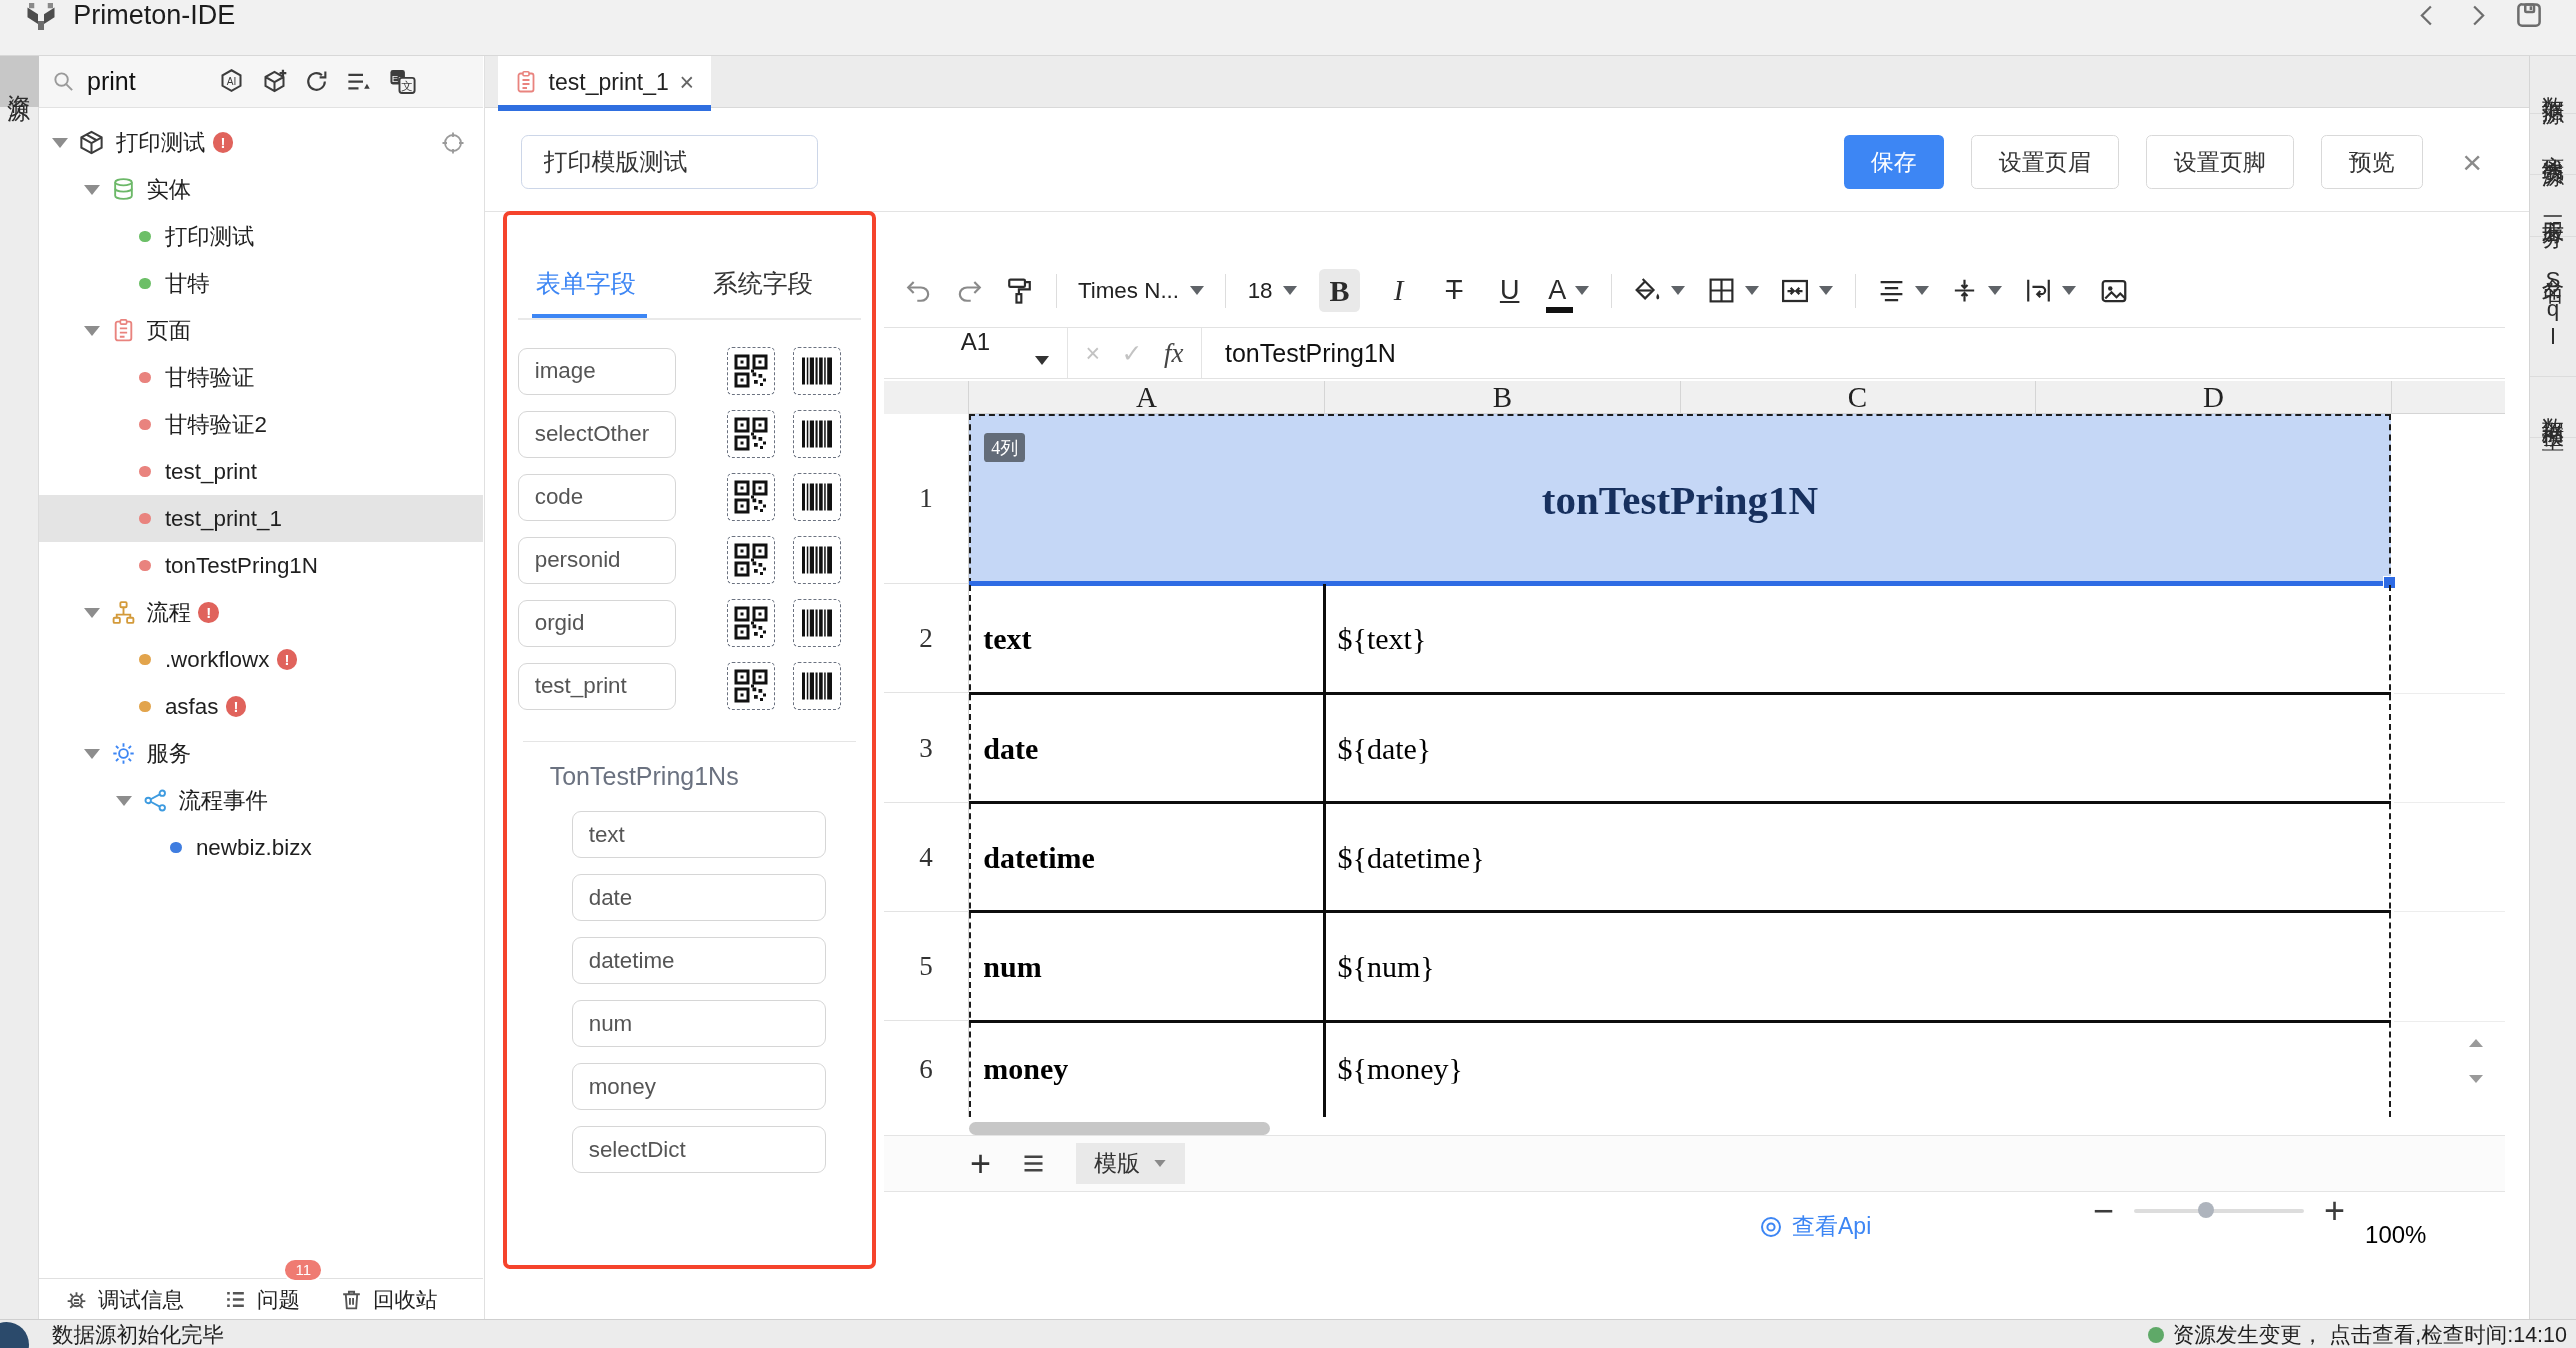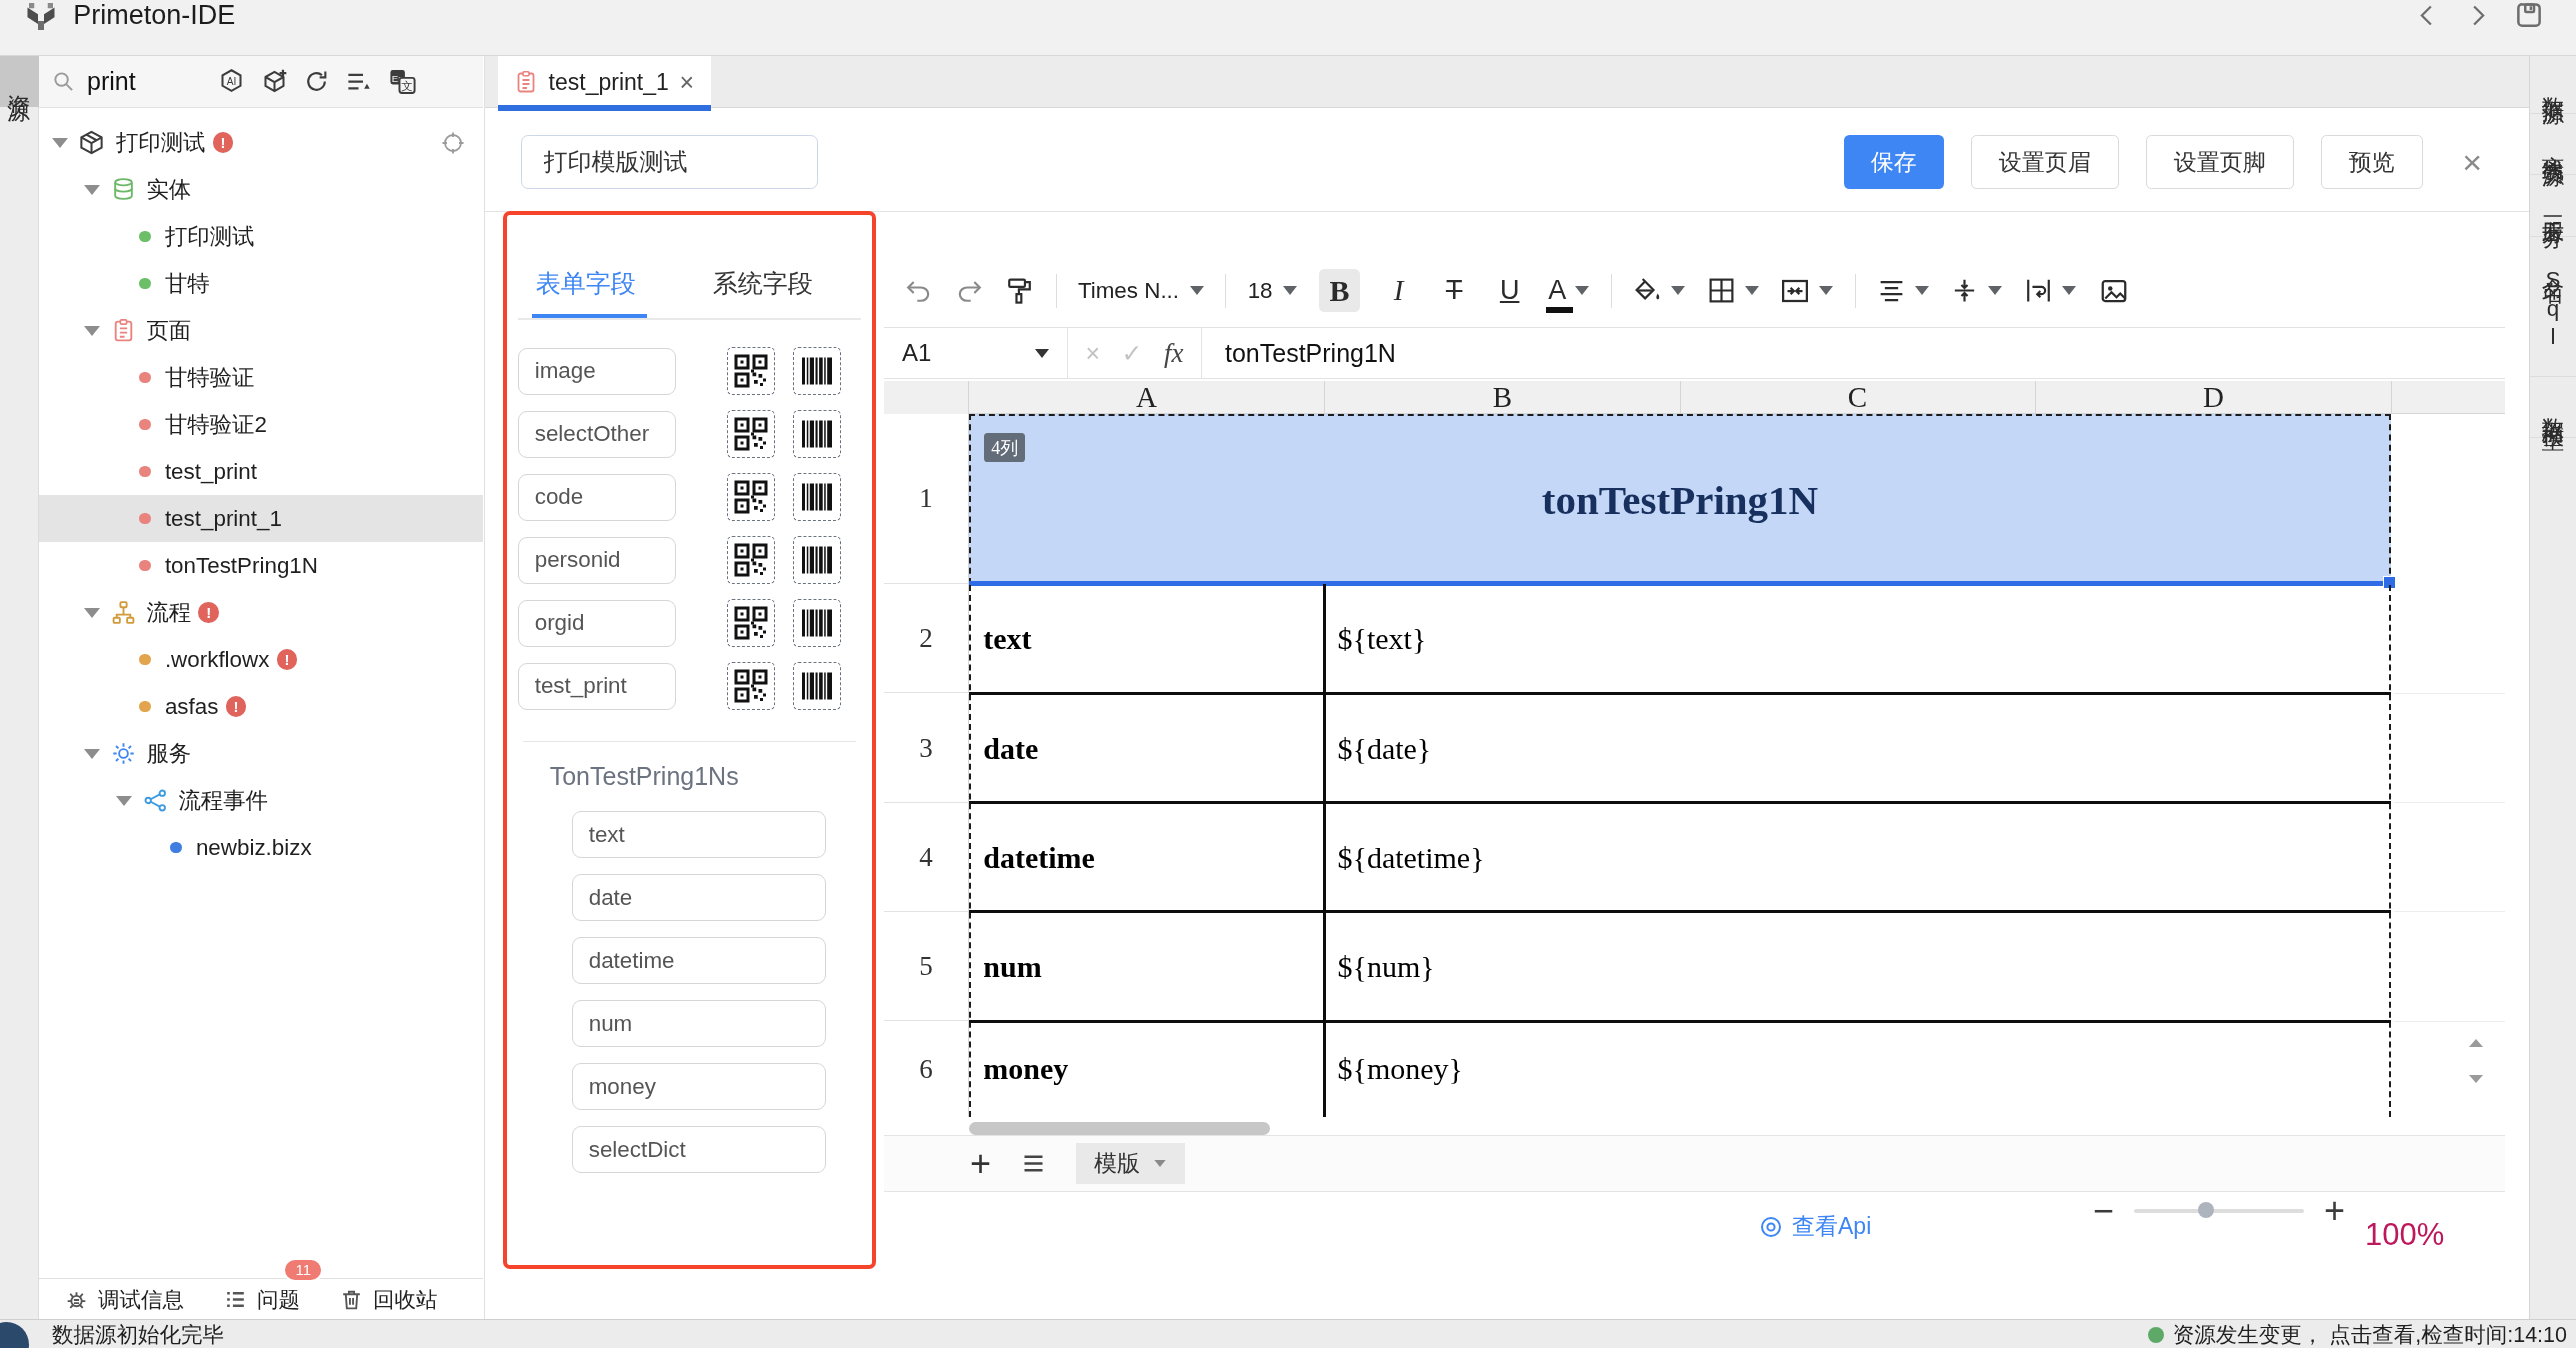--- a/index.html
+++ b/index.html
@@ -90,21 +90,21 @@
   .tglyph.serifi { font-family:"Liberation Serif",serif; font-style:italic; font-size:29px; }
   .tglyph.strike { text-decoration:line-through; }
   .tglyph.und { text-decoration:underline; }
   .colorA { position:relative; font-size:27px; }
   .colorA::after { content:""; position:absolute; left:-1.8px; bottom:-7.2px; width:27px; height:6.3px; background:#111; }
   .fontsel { font-size:22.4px; color:#222; display:flex; align-items:center; gap:10.7px; }
 
   
   #formula-bar { position:absolute; left:399px; top:271px; width:1621px; height:52px; border-top:0.9px solid #e2e2e2;
     border-bottom:0.9px solid #e2e2e2; display:flex; align-items:center; }
-  .cellref { width:184px; height:100%; display:flex; align-items:center; padding:0 18px; border-right:0.9px solid #e4e4e4; font-size:24px; }
+  .cellref { width:184px; height:100%; display:flex; align-items:center; padding:0 18px; border-right:0.9px solid #e4e4e4; font-size:24px;flex-direction:column; }
   .cellref .caret { margin-left:auto; border-top-color:#333; }
   .fops { width:134px; height:100%; display:flex; align-items:center; justify-content:center; gap:21.5px; border-right:0.9px solid #e4e4e4; }
   .fops .gx { color:#c3c3c3; font-size:25px; }
   .fops .fx { font-family:"Liberation Serif",serif; font-style:italic; font-size:27px; color:#444; }
   .fval { padding-left:23px; font-size:25px; color:#111; }
 
   
   #grid { position:absolute; left:399px; top:325px; width:1621px; height:736px; overflow:hidden; background:#fff;
     font-family:"Liberation Serif","DejaVu Serif",serif; }
   .g-abs { position:absolute; }
@@ -132,21 +132,21 @@
   
   #sheet-tabbar { position:absolute; left:399px; top:1079px; width:1621px; height:57px; background:#fbfbfb;
     border-top:0.9px solid #e4e4e4; border-bottom:0.9px solid #e4e4e4; display:flex; align-items:center; padding-left:86px; gap:29px; }
   #sheet-tabbar .plus { font-size:36px; color:#333; line-height:1; }
   .sheet-tab { background:#e9e9e9; height:41px; display:flex; align-items:center; gap:12.5px; padding:0 18px; font-size:23px; color:#333; }
   .sheet-tab .caret { border-top-color:#8a8a8a; transform:scale(.8); }
   #zoombar { position:absolute; left:1608px; top:1130px; height:50px; display:flex; align-items:center; gap:20px; }
   #zoombar .zbtn { font-size:36px; color:#3c3c3c; line-height:1; }
   .ztrack { width:170px; height:4.5px; background:#ddd; border-radius:2.7px; position:relative; }
   .zhandle { position:absolute; left:64px; top:-6.3px; width:16px; height:16px; border-radius:50%; background:#aeb4bd; }
-  #zoomlabel { font-size:31px; color:#be185d;margin-top:48px; }
+  #zoomlabel { font-size:24px; color:#000000;margin-top:48px; }
   #api-link { position:absolute; left:1274px; top:1155px; display:flex; align-items:center; gap:9px; color:#3d86f4; font-size:23px; }
 
   
   #right-strip { position:absolute; right:0; top:56px; width:47px; height:1263px; background:#ececec; border-left:0.9px solid #d5d5d5; }
   #right-strip .vtab { width:100%; padding:23px 0; border-bottom:0.9px solid #dcdcdc; background:#ececec; font-size:22.4px; letter-spacing:3.6px; }
 
   
   #status-bar { position:absolute; left:0; bottom:0; width:2576px; height:30px; background:#ececec; border-top:0.9px solid #cfcfcf;
     display:flex; align-items:center; font-size:21.5px; color:#1f1f1f; }
   #status-left { margin-left:52px; }

